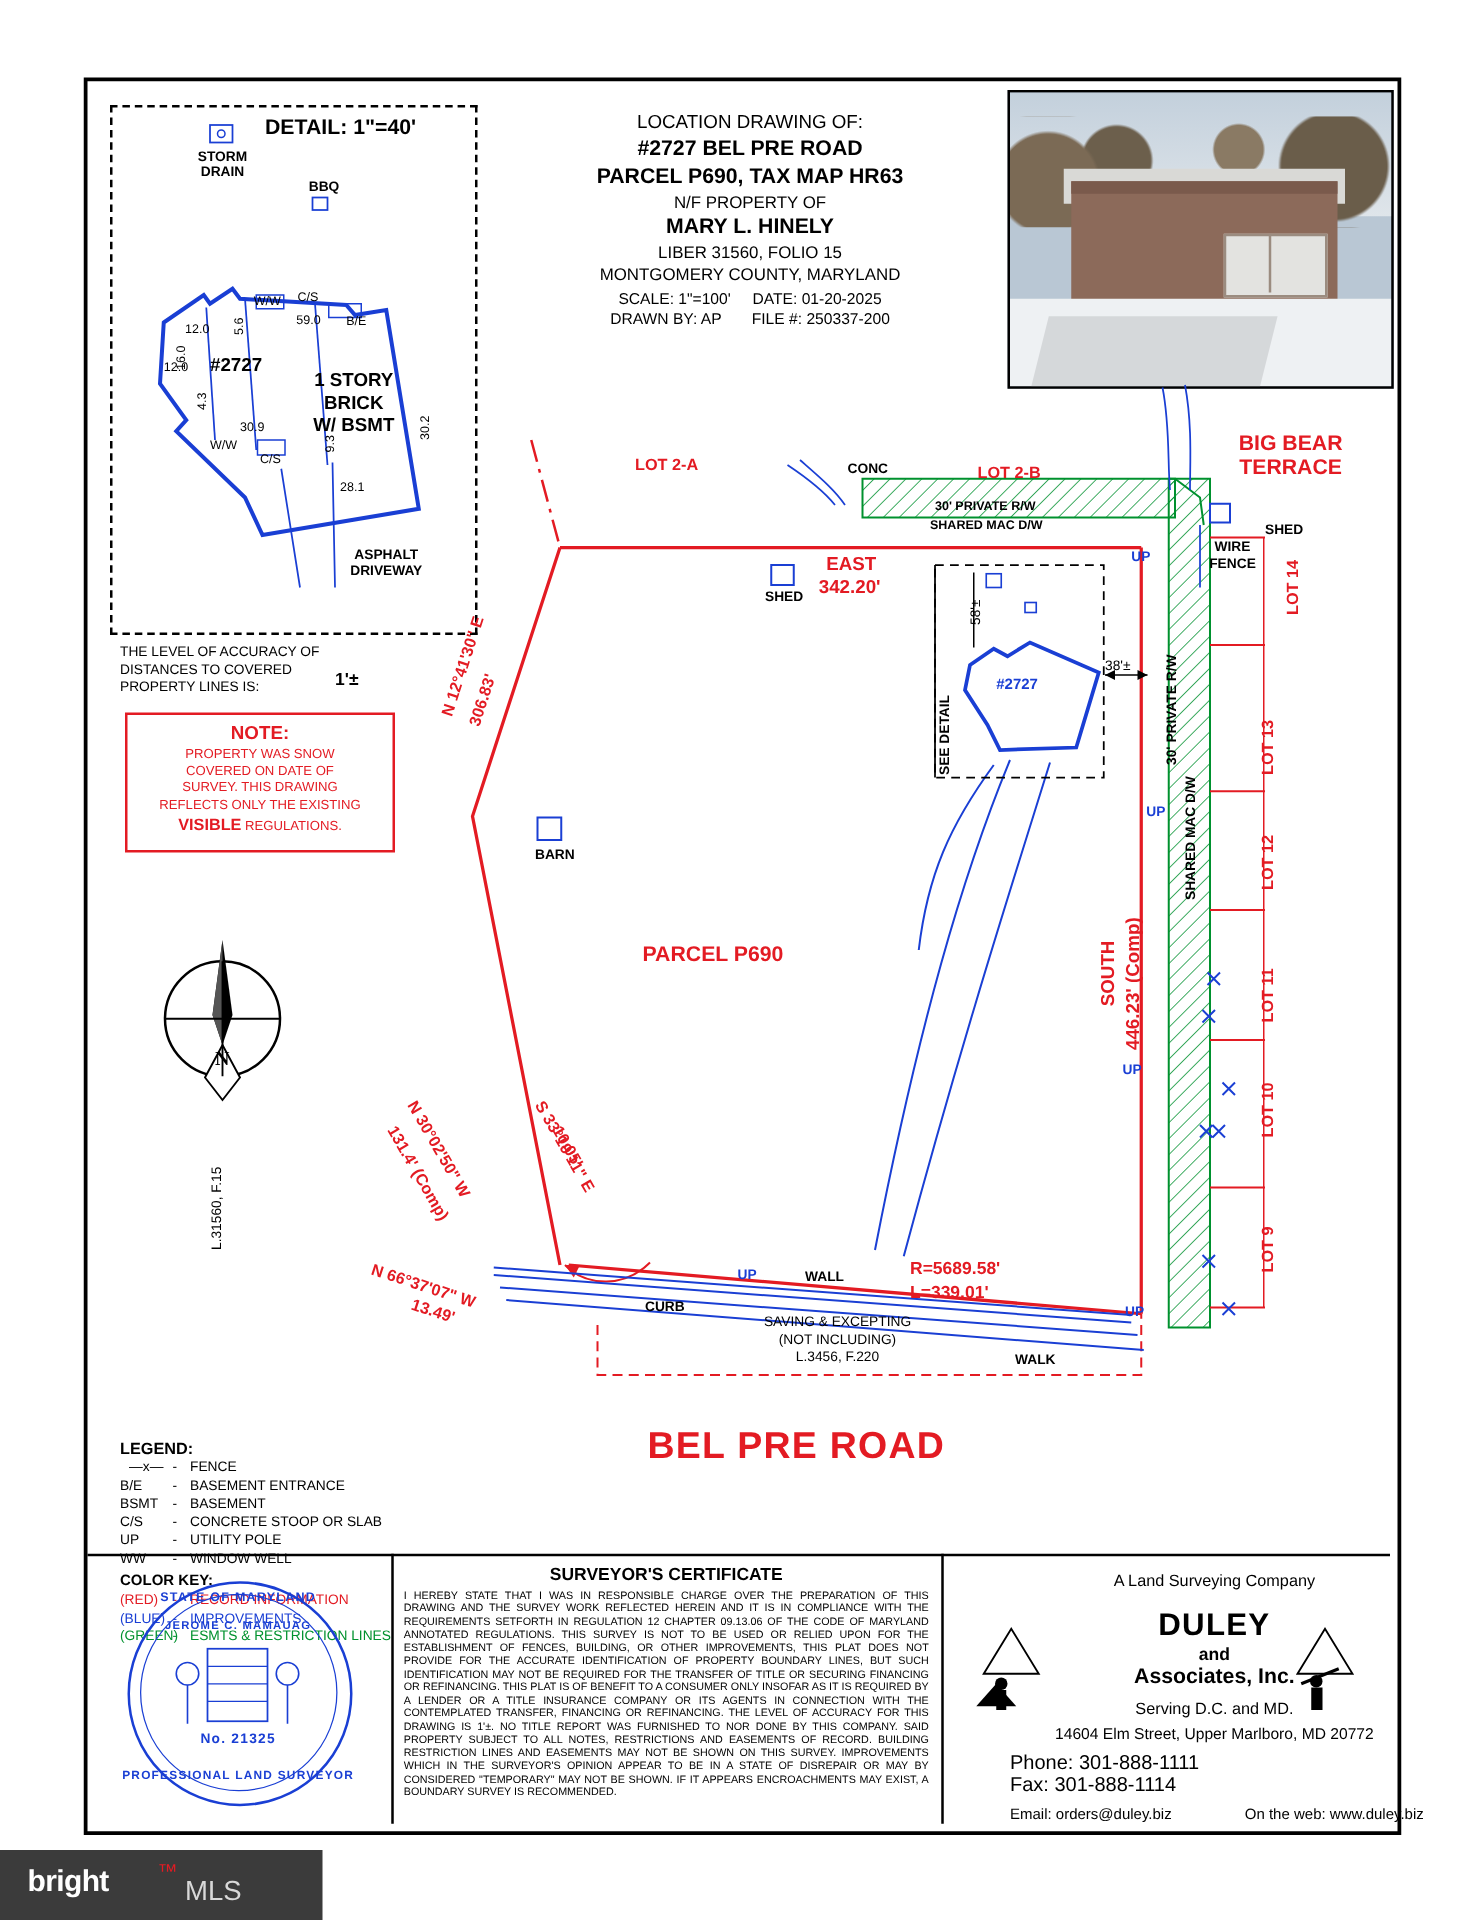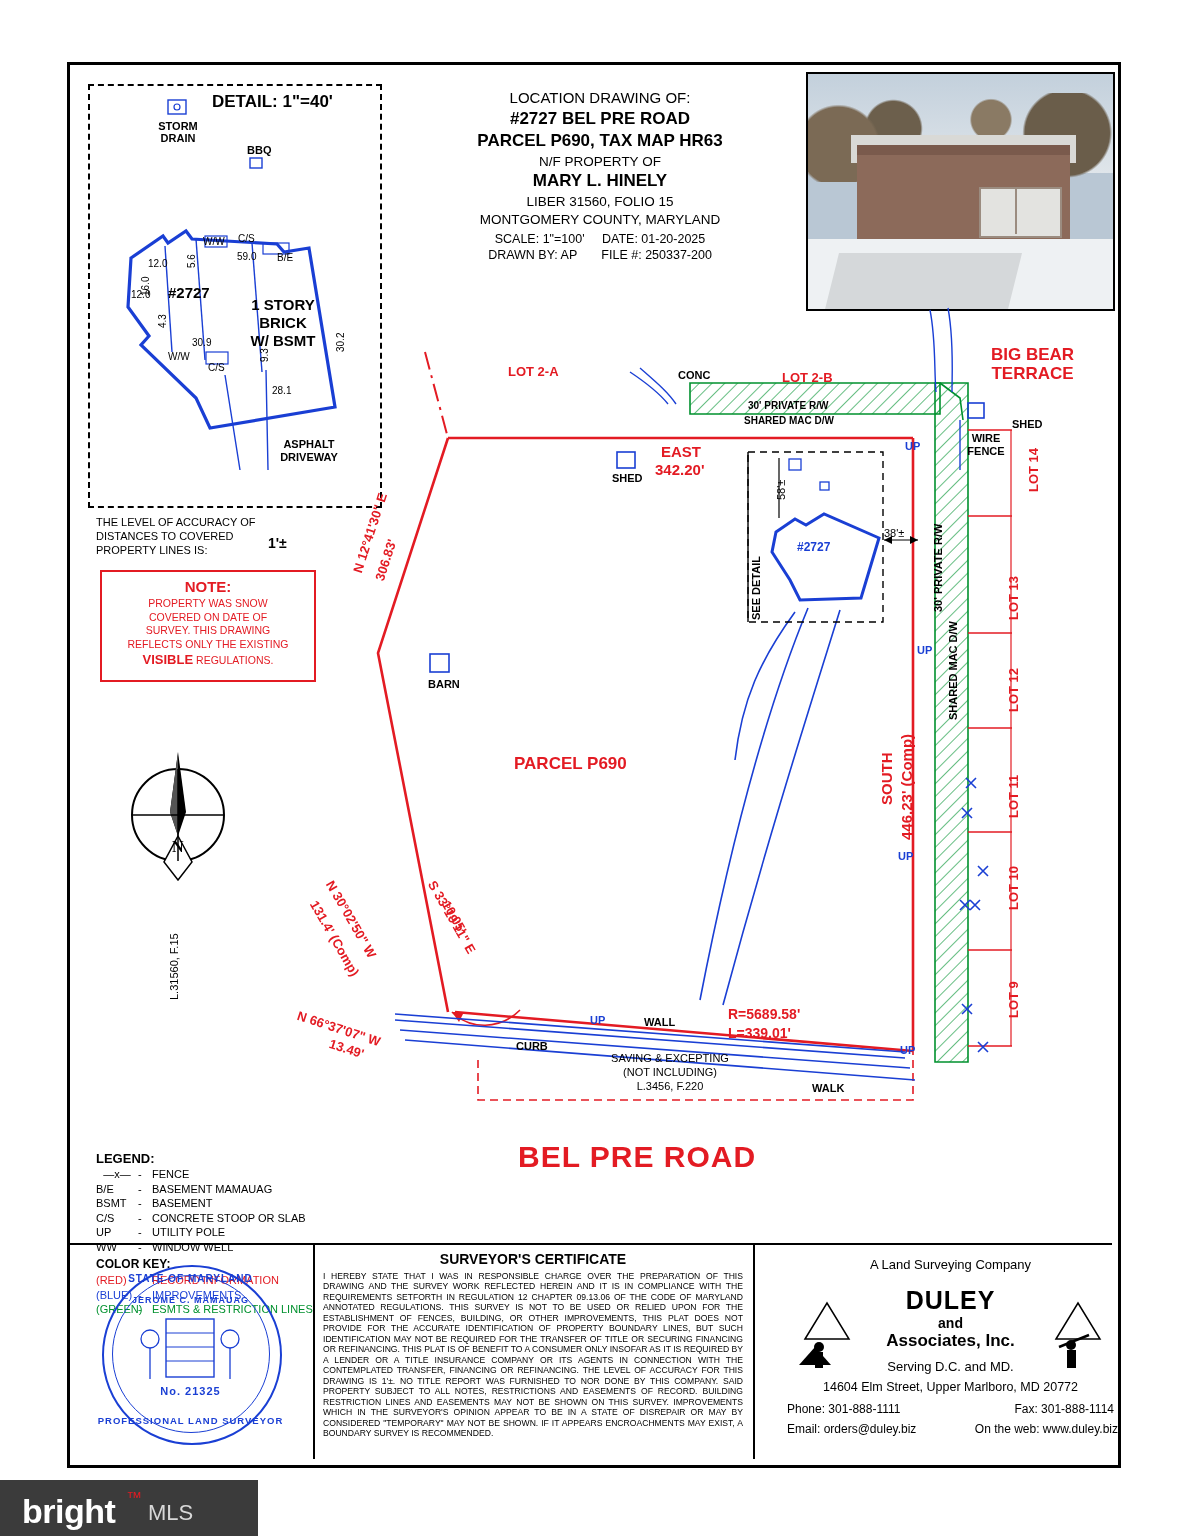--- a/index.html
+++ b/index.html
@@ -40,30 +40,30 @@
   #note-box{left:100px;top:570px;width:212px;height:108px;border:2px solid #e31b23;}
   
   #legend{left:96px;top:1150px;width:240px;font-size:11px;line-height:1.32;}
   #legend .row{display:flex;}
   #legend .k{width:42px;}
   #legend .d{width:14px;}
   
   #bottom{left:70px;top:1243px;width:1042px;height:216px;border-top:2px solid #000;}
   #seal-cell{left:70px;top:1243px;width:243px;height:216px;border-right:2px solid #000;}
   #cert-cell{left:313px;top:1243px;width:440px;height:216px;border-right:2px solid #000;}
-  #firm-cell{left:771px;top:1243px;width:359px;height:216px;}
+  #firm-cell{left:753px;top:1243px;width:359px;height:216px;padding-left:39px;}
   #cert-body{font-size:8.6px;line-height:1.22;text-align:justify;}
   
   .seal{position:absolute;left:18px;top:14px;width:205px;height:190px;color:#1a3fd4;}
   .seal .ring{position:absolute;left:14px;top:8px;width:176px;height:176px;border:2px solid #1a3fd4;border-radius:50%;}
   .seal .ring2{position:absolute;left:24px;top:18px;width:156px;height:156px;border:1px solid #1a3fd4;border-radius:50%;}
   .seal .txt{position:absolute;width:100%;text-align:center;font-size:10px;font-weight:bold;letter-spacing:1px;}
   
   #watermark{left:0;top:1480px;width:258px;height:56px;background:#3b3b3b;color:#fff;}
-  #wm-text{left:22px;top:1492px;font-size:34px;color:#fff;font-weight:bold;letter-spacing:-.5px;text-align:center;}
+  #wm-text{left:22px;top:1492px;font-size:24px;color:#fff;font-weight:bold;letter-spacing:-.5px;text-align:center;}
   #wm-mls{left:148px;top:1500px;font-size:22px;color:#d8d8d8;}
   #wm-star{left:126px;top:1489px;font-size:16px;color:#e31b23;}
   .rot90{transform:rotate(-90deg);transform-origin:left top;white-space:nowrap;}
   svg{position:absolute;left:0;top:0;overflow:visible;}
   .lbl{position:absolute;font-size:11px;white-space:nowrap;}
   .lblb{position:absolute;font-size:12px;font-weight:bold;white-space:nowrap;}
 </style>
 </head>
 <body>
 
@@ -311,21 +311,21 @@
   <div class="abs" id="legend">
     <div class="b" style="font-size:13px;">LEGEND:</div>
     <div class="row">
         <span class="k" style="text-align:center;">—x—</span>
         <span class="d">-</span>
         <span>FENCE</span>
       </div>
     <div class="row">
         <span class="k">B/E</span>
         <span class="d">-</span>
-        <span>BASEMENT MAMAUAG</span>
+        <span>BASEMENT ENTRANCE</span>
       </div>
     <div class="row">
         <span class="k">BSMT</span>
         <span class="d">-</span>
         <span>BASEMENT</span>
       </div>
     <div class="row">
         <span class="k">C/S</span>
         <span class="d">-</span>
         <span>CONCRETE STOOP OR SLAB</span>
@@ -386,21 +386,21 @@
     <div id="cert-body" style="margin:4px 10px 0 10px;">I HEREBY STATE THAT I WAS IN RESPONSIBLE CHARGE OVER THE PREPARATION OF THIS DRAWING AND THE SURVEY WORK REFLECTED HEREIN AND IT IS IN COMPLIANCE WITH THE REQUIREMENTS SETFORTH IN REGULATION 12 CHAPTER 09.13.06 OF THE CODE OF MARYLAND ANNOTATED REGULATIONS.  THIS SURVEY IS NOT TO BE USED OR RELIED UPON FOR THE ESTABLISHMENT OF FENCES, BUILDING, OR OTHER IMPROVEMENTS, THIS PLAT DOES NOT PROVIDE FOR THE ACCURATE IDENTIFICATION OF PROPERTY BOUNDARY LINES, BUT SUCH IDENTIFICATION MAY NOT BE REQUIRED FOR THE TRANSFER OF TITLE OR SECURING FINANCING OR REFINANCING.  THIS PLAT IS OF BENEFIT TO A CONSUMER ONLY INSOFAR AS IT IS REQUIRED BY A LENDER OR A TITLE INSURANCE COMPANY OR ITS AGENTS IN CONNECTION WITH THE CONTEMPLATED TRANSFER, FINANCING OR REFINANCING.  THE LEVEL OF ACCURACY FOR THIS DRAWING IS 1'±.  NO TITLE REPORT WAS FURNISHED TO NOR DONE BY THIS COMPANY.  SAID PROPERTY SUBJECT TO ALL NOTES, RESTRICTIONS AND EASEMENTS OF RECORD.  BUILDING RESTRICTION LINES AND EASEMENTS MAY NOT BE SHOWN ON THIS SURVEY.  IMPROVEMENTS WHICH IN THE SURVEYOR'S OPINION APPEAR TO BE IN A STATE OF DISREPAIR OR MAY BY CONSIDERED "TEMPORARY" MAY NOT BE SHOWN.  IF IT APPEARS ENCROACHMENTS MAY EXIST, A BOUNDARY SURVEY IS RECOMMENDED.</div>
   </div>
 
   <div class="abs" id="firm-cell">
     <div class="c" style="font-size:13px;margin-top:14px;">A Land Surveying Company</div>
     <div class="c b" style="font-size:25px;margin-top:14px;letter-spacing:1px;">DULEY</div>
     <div class="c b" style="font-size:14px;">and</div>
     <div class="c b" style="font-size:17px;">Associates, Inc.</div>
     <div class="c" style="font-size:13px;margin-top:8px;">Serving D.C. and MD.</div>
     <div class="c" style="font-size:12.5px;margin-top:6px;">14604 Elm Street, Upper Marlboro, MD 20772</div>
-    <div style="display:flex;justify-content:space-between;margin:8px 16px 0 16px;font-size:12px;">
+    <div style="display:flex;justify-content:space-between;margin:8px 16px 0 16px;font-size:16px;flex-direction:column;">
       <span>Phone: 301-888-1111</span>
       <span>Fax: 301-888-1114</span>
     </div>
     <div style="display:flex;justify-content:space-between;margin:6px 12px 0 16px;font-size:12px;">
       <span>Email: orders@duley.biz</span>
       <span>On the web: www.duley.biz</span>
     </div>
     <svg width="359" height="216">
       <polygon points="34,96 56,60 78,96" fill="none" stroke="#000" stroke-width="1.5"></polygon>
       <polygon points="28,122 44,104 60,122" fill="#000"></polygon>

